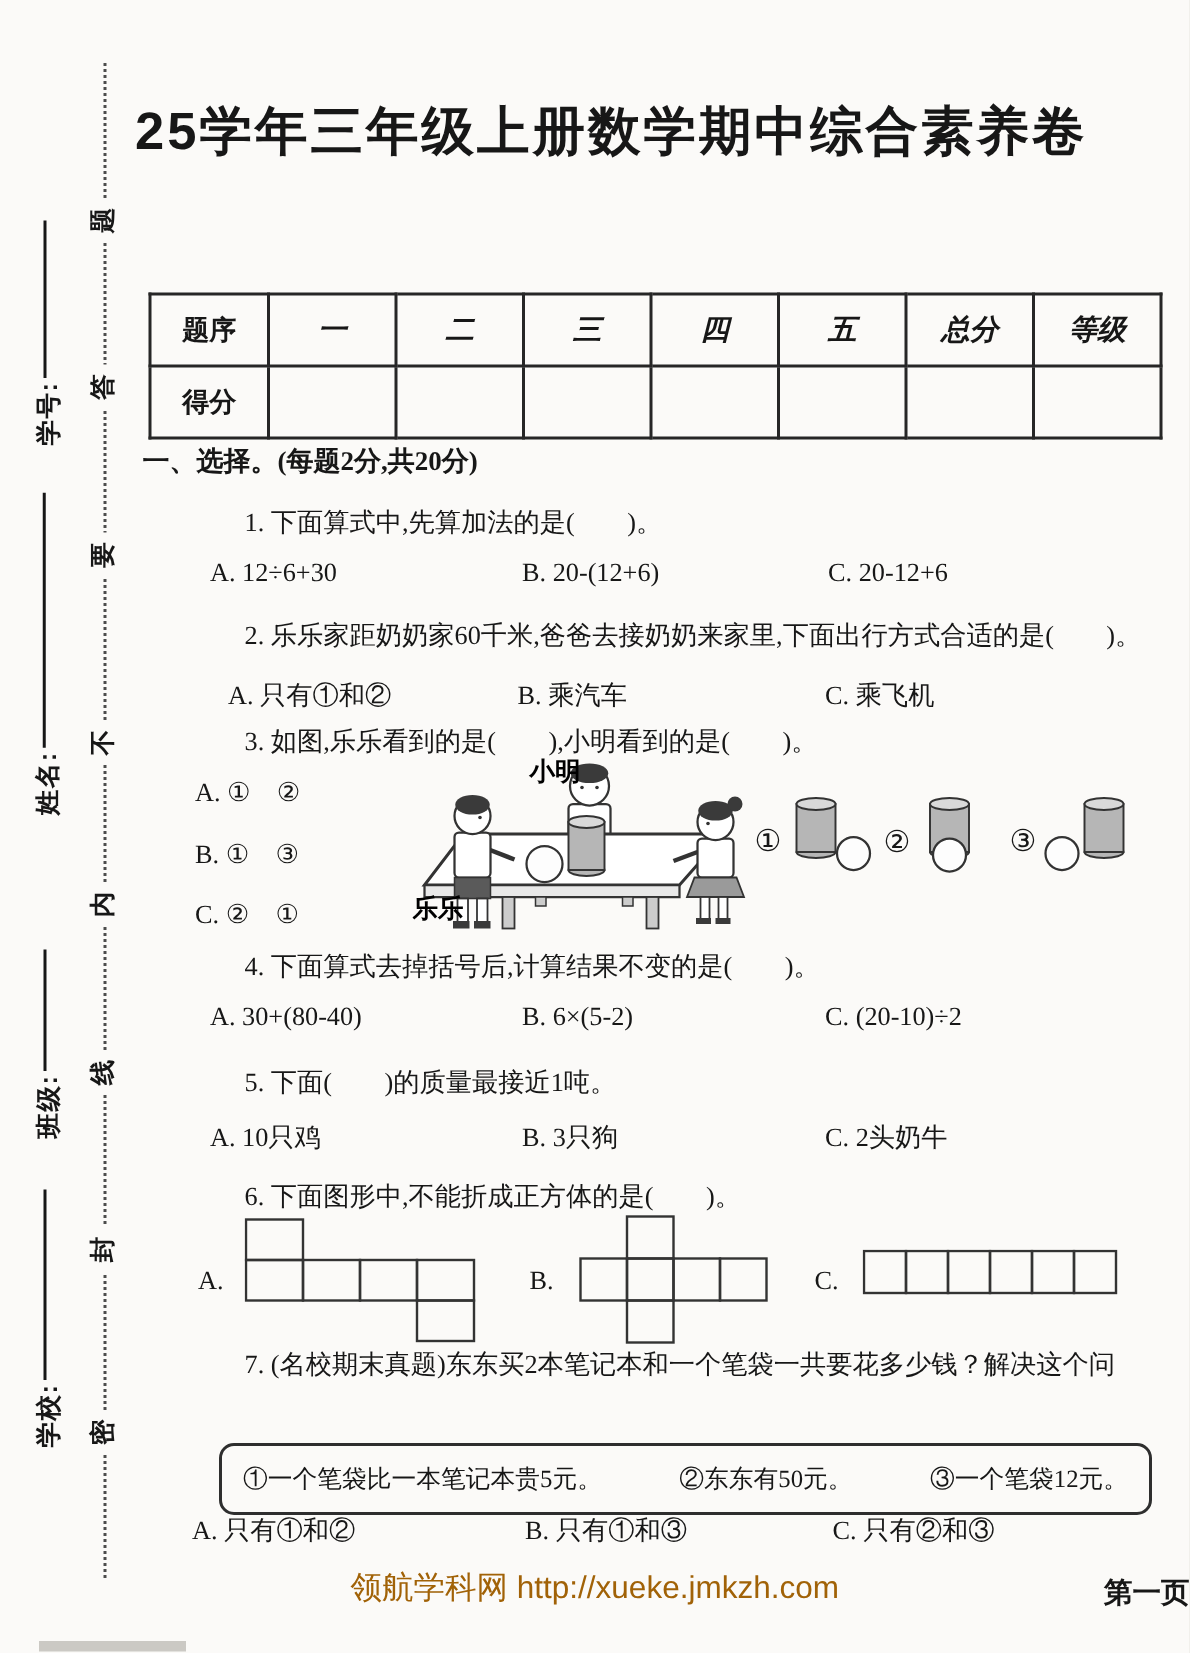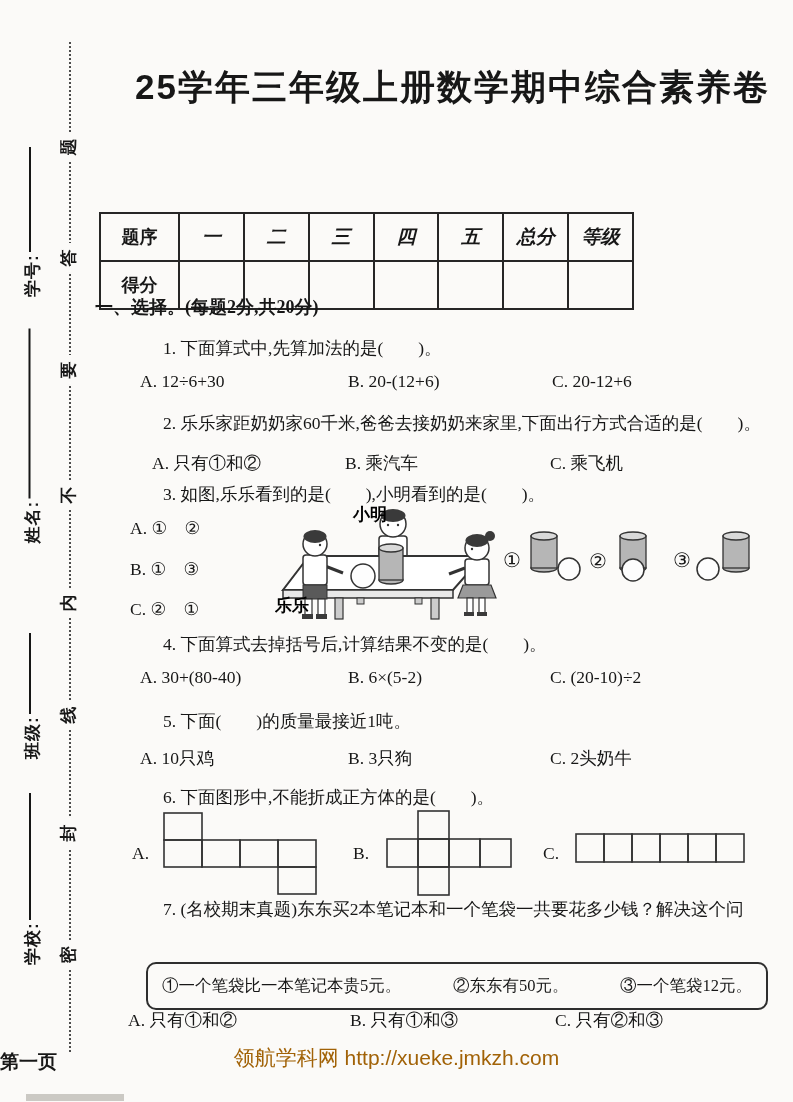--- a/index.html
+++ b/index.html
@@ -14,29 +14,29 @@
              text-align:center;font-size:17px;font-weight:600;background:#fbfaf8;
              transform:rotate(-90deg);}
   .m-field{position:absolute;height:36px;display:flex;align-items:center;
            transform:rotate(-90deg);}
   .m-field .fl-label{font-family:"Liberation Sans",sans-serif;font-weight:700;
            font-size:17px;letter-spacing:1px;}
   .m-field .fl-line{flex:1;height:0;border-bottom:2.5px solid #161616;
            transform:translateY(-2px);margin-left:2px;}
 
   
-  .title{position:absolute;left:90px;top:64px;width:680px;text-align:right;
+  .title{position:absolute;left:90px;top:64px;width:680px;text-align:left;
          font-family:"Liberation Sans",sans-serif;font-weight:700;font-size:35px;
          letter-spacing:2px;}
   .meta{position:absolute;left:95px;top:156px;width:672px;display:flex;
         justify-content:flex-end;gap:26px;font-family:"Liberation Sans",sans-serif;
         font-weight:700;font-size:18px;}
 
   
-  .score-table{position:absolute;left:99px;top:212px;width:535px;
+  .score-table{position:absolute;left:99px;top:195px;width:676px;
                border-collapse:collapse;table-layout:fixed;}
   .score-table td{border:2px solid #262626;height:44px;text-align:center;
                vertical-align:middle;font-size:18px;}
   .score-table .lab{font-family:"Liberation Sans",sans-serif;font-weight:700;}
   .score-table .kai{font-style:italic;font-weight:600;font-size:19px;}
 
   
   .h1{position:absolute;font-size:18px;font-weight:700;white-space:nowrap;}
   .stem{position:absolute;font-size:17.5px;white-space:nowrap;margin-left:45px;}
   .opt{position:absolute;font-size:17.5px;white-space:nowrap;}
@@ -47,21 +47,21 @@
 
   
   .info-box{position:absolute;left:146px;top:962px;width:622px;height:48px;
             border:2px solid #2e2e2e;border-radius:10px;display:flex;
             align-items:center;justify-content:space-between;padding:0 14px;
             box-sizing:border-box;font-size:16.5px;white-space:nowrap;}
 
   
   .watermark{position:absolute;left:0;top:1044px;width:793px;text-align:center;
              color:#a16207;font-size:21px;font-family:"Liberation Sans",sans-serif;}
-  .page-num{position:absolute;left:0;top:1049px;width:793px;text-align:left;
+  .page-num{position:absolute;left:0;top:1049px;width:793px;text-align:right;
             font-size:19px;font-weight:700;z-index:2;}
   .scan-strip{position:absolute;left:26px;top:1094px;width:98px;height:7px;
               background:#cbc9c4;}
   svg{display:block;}
 </style>
 </head>
 <body>
 
 <div class="page">
 

